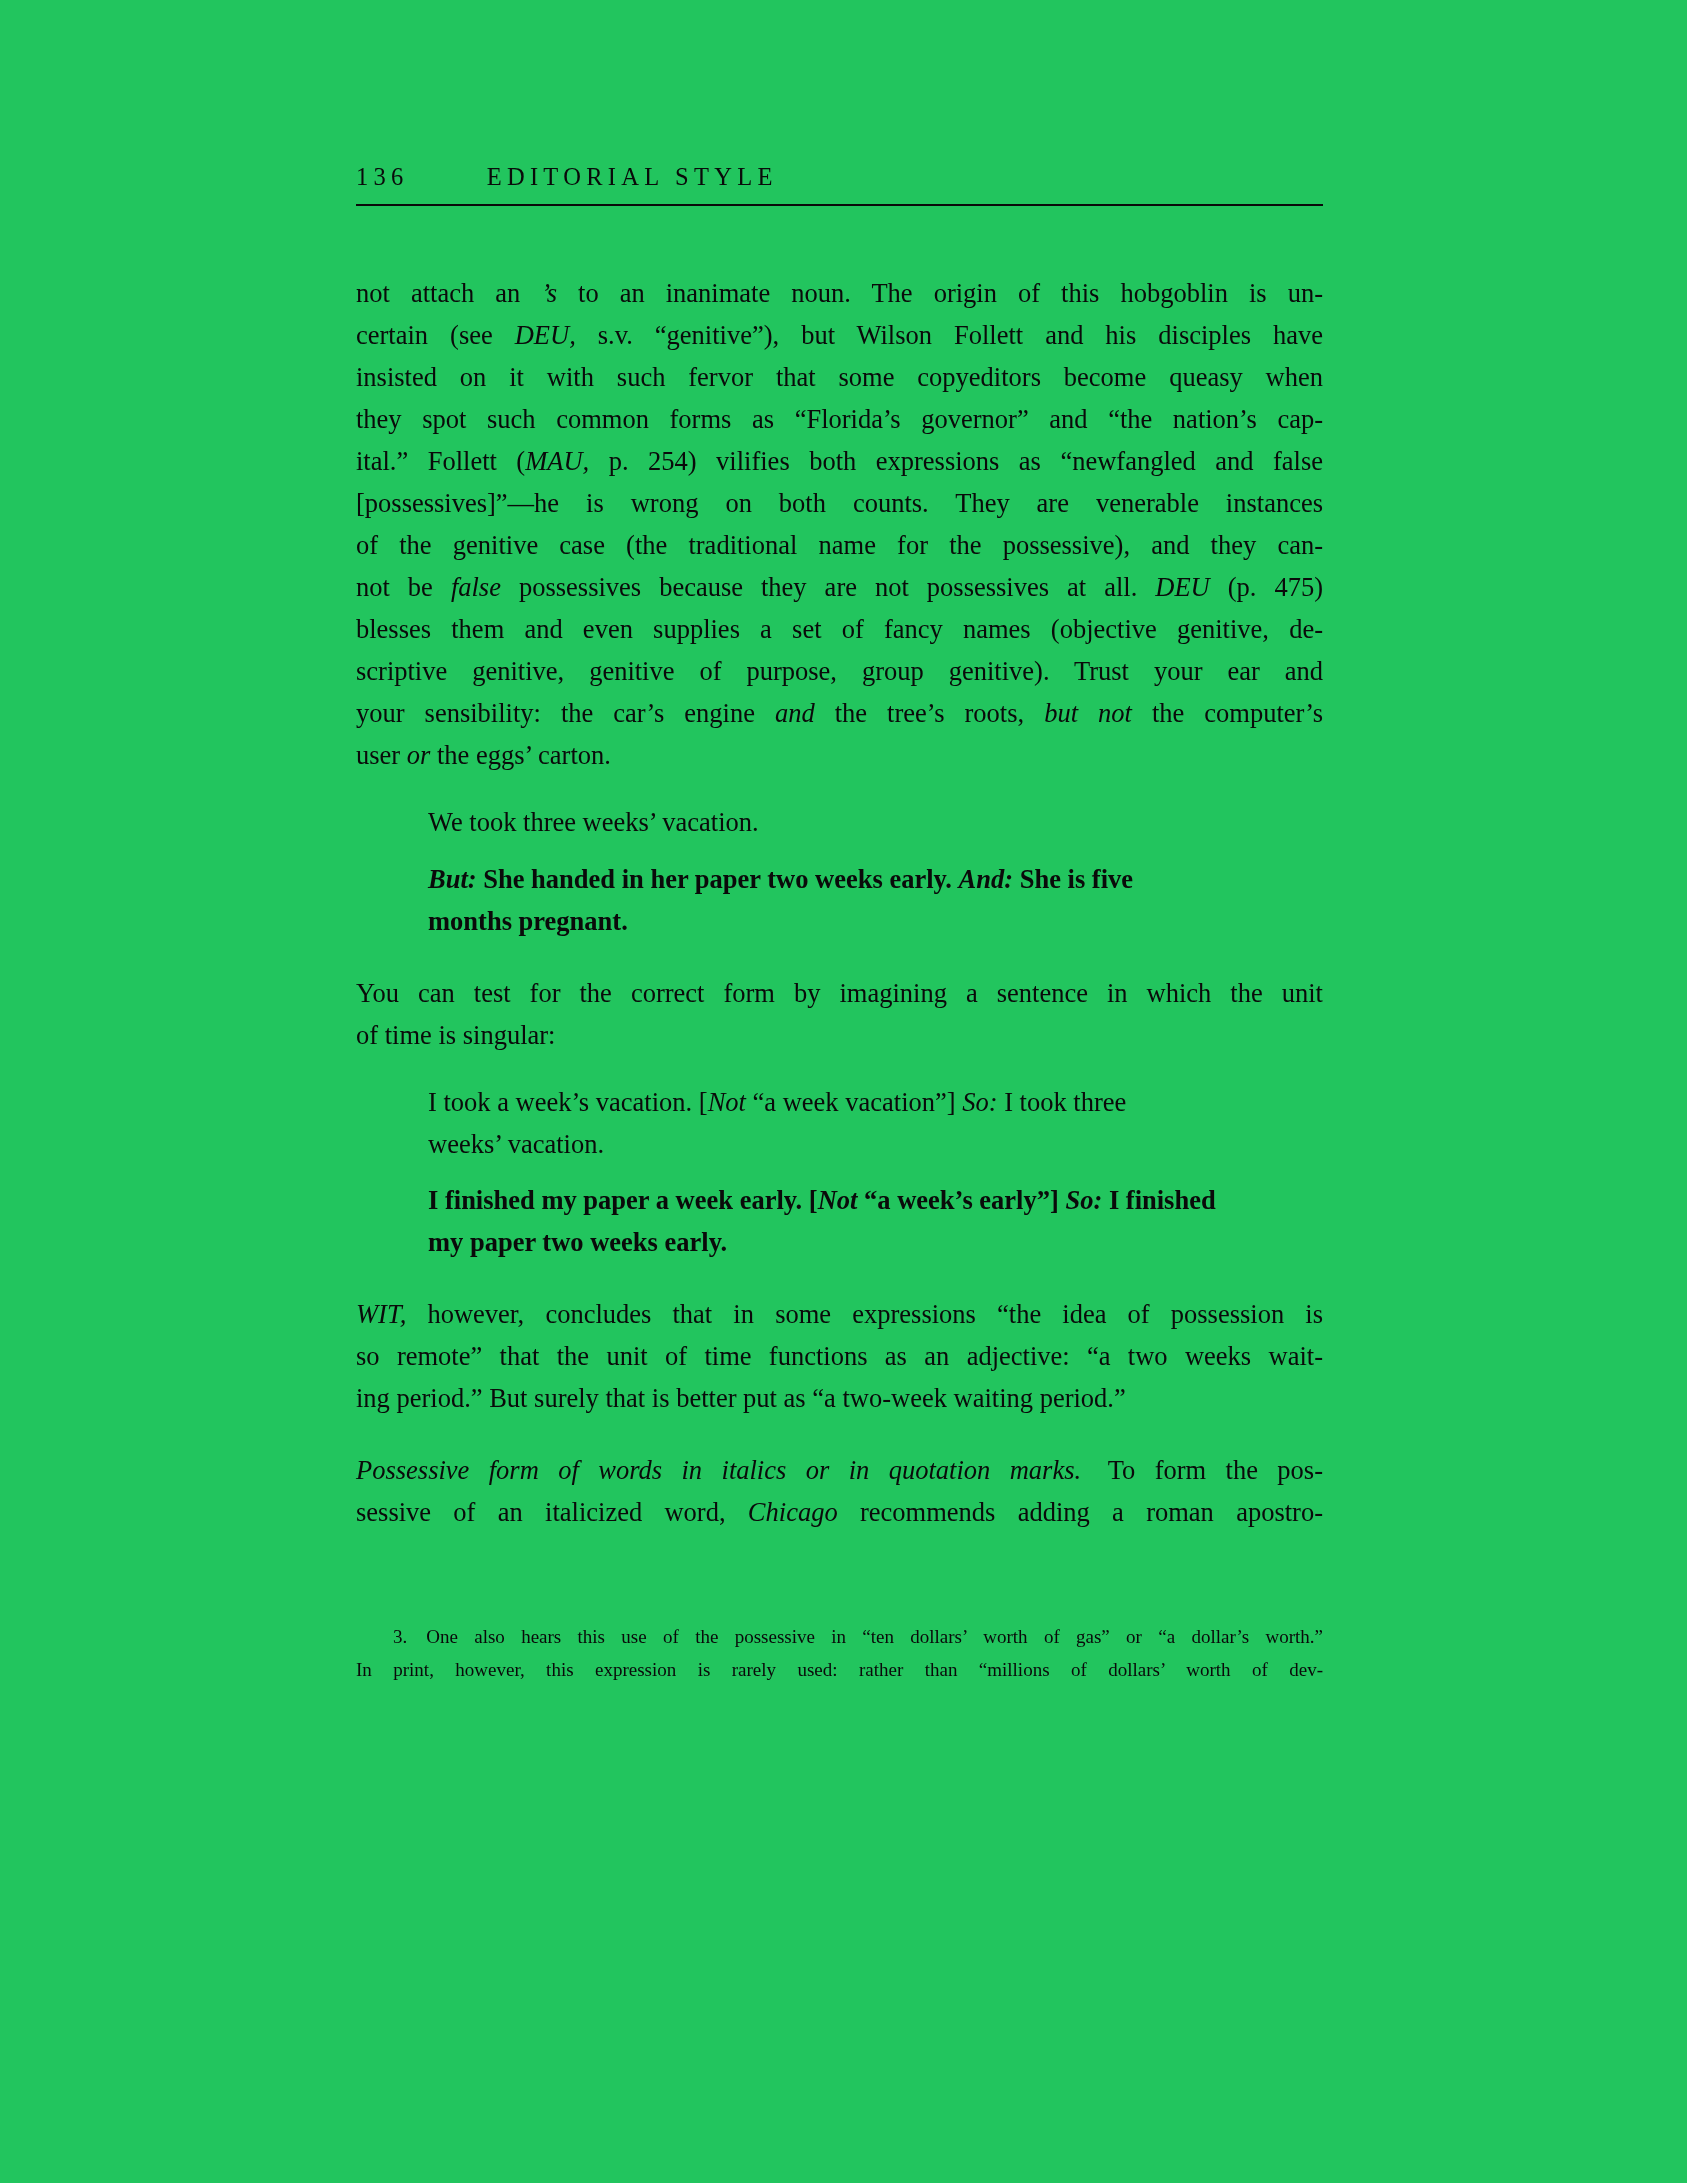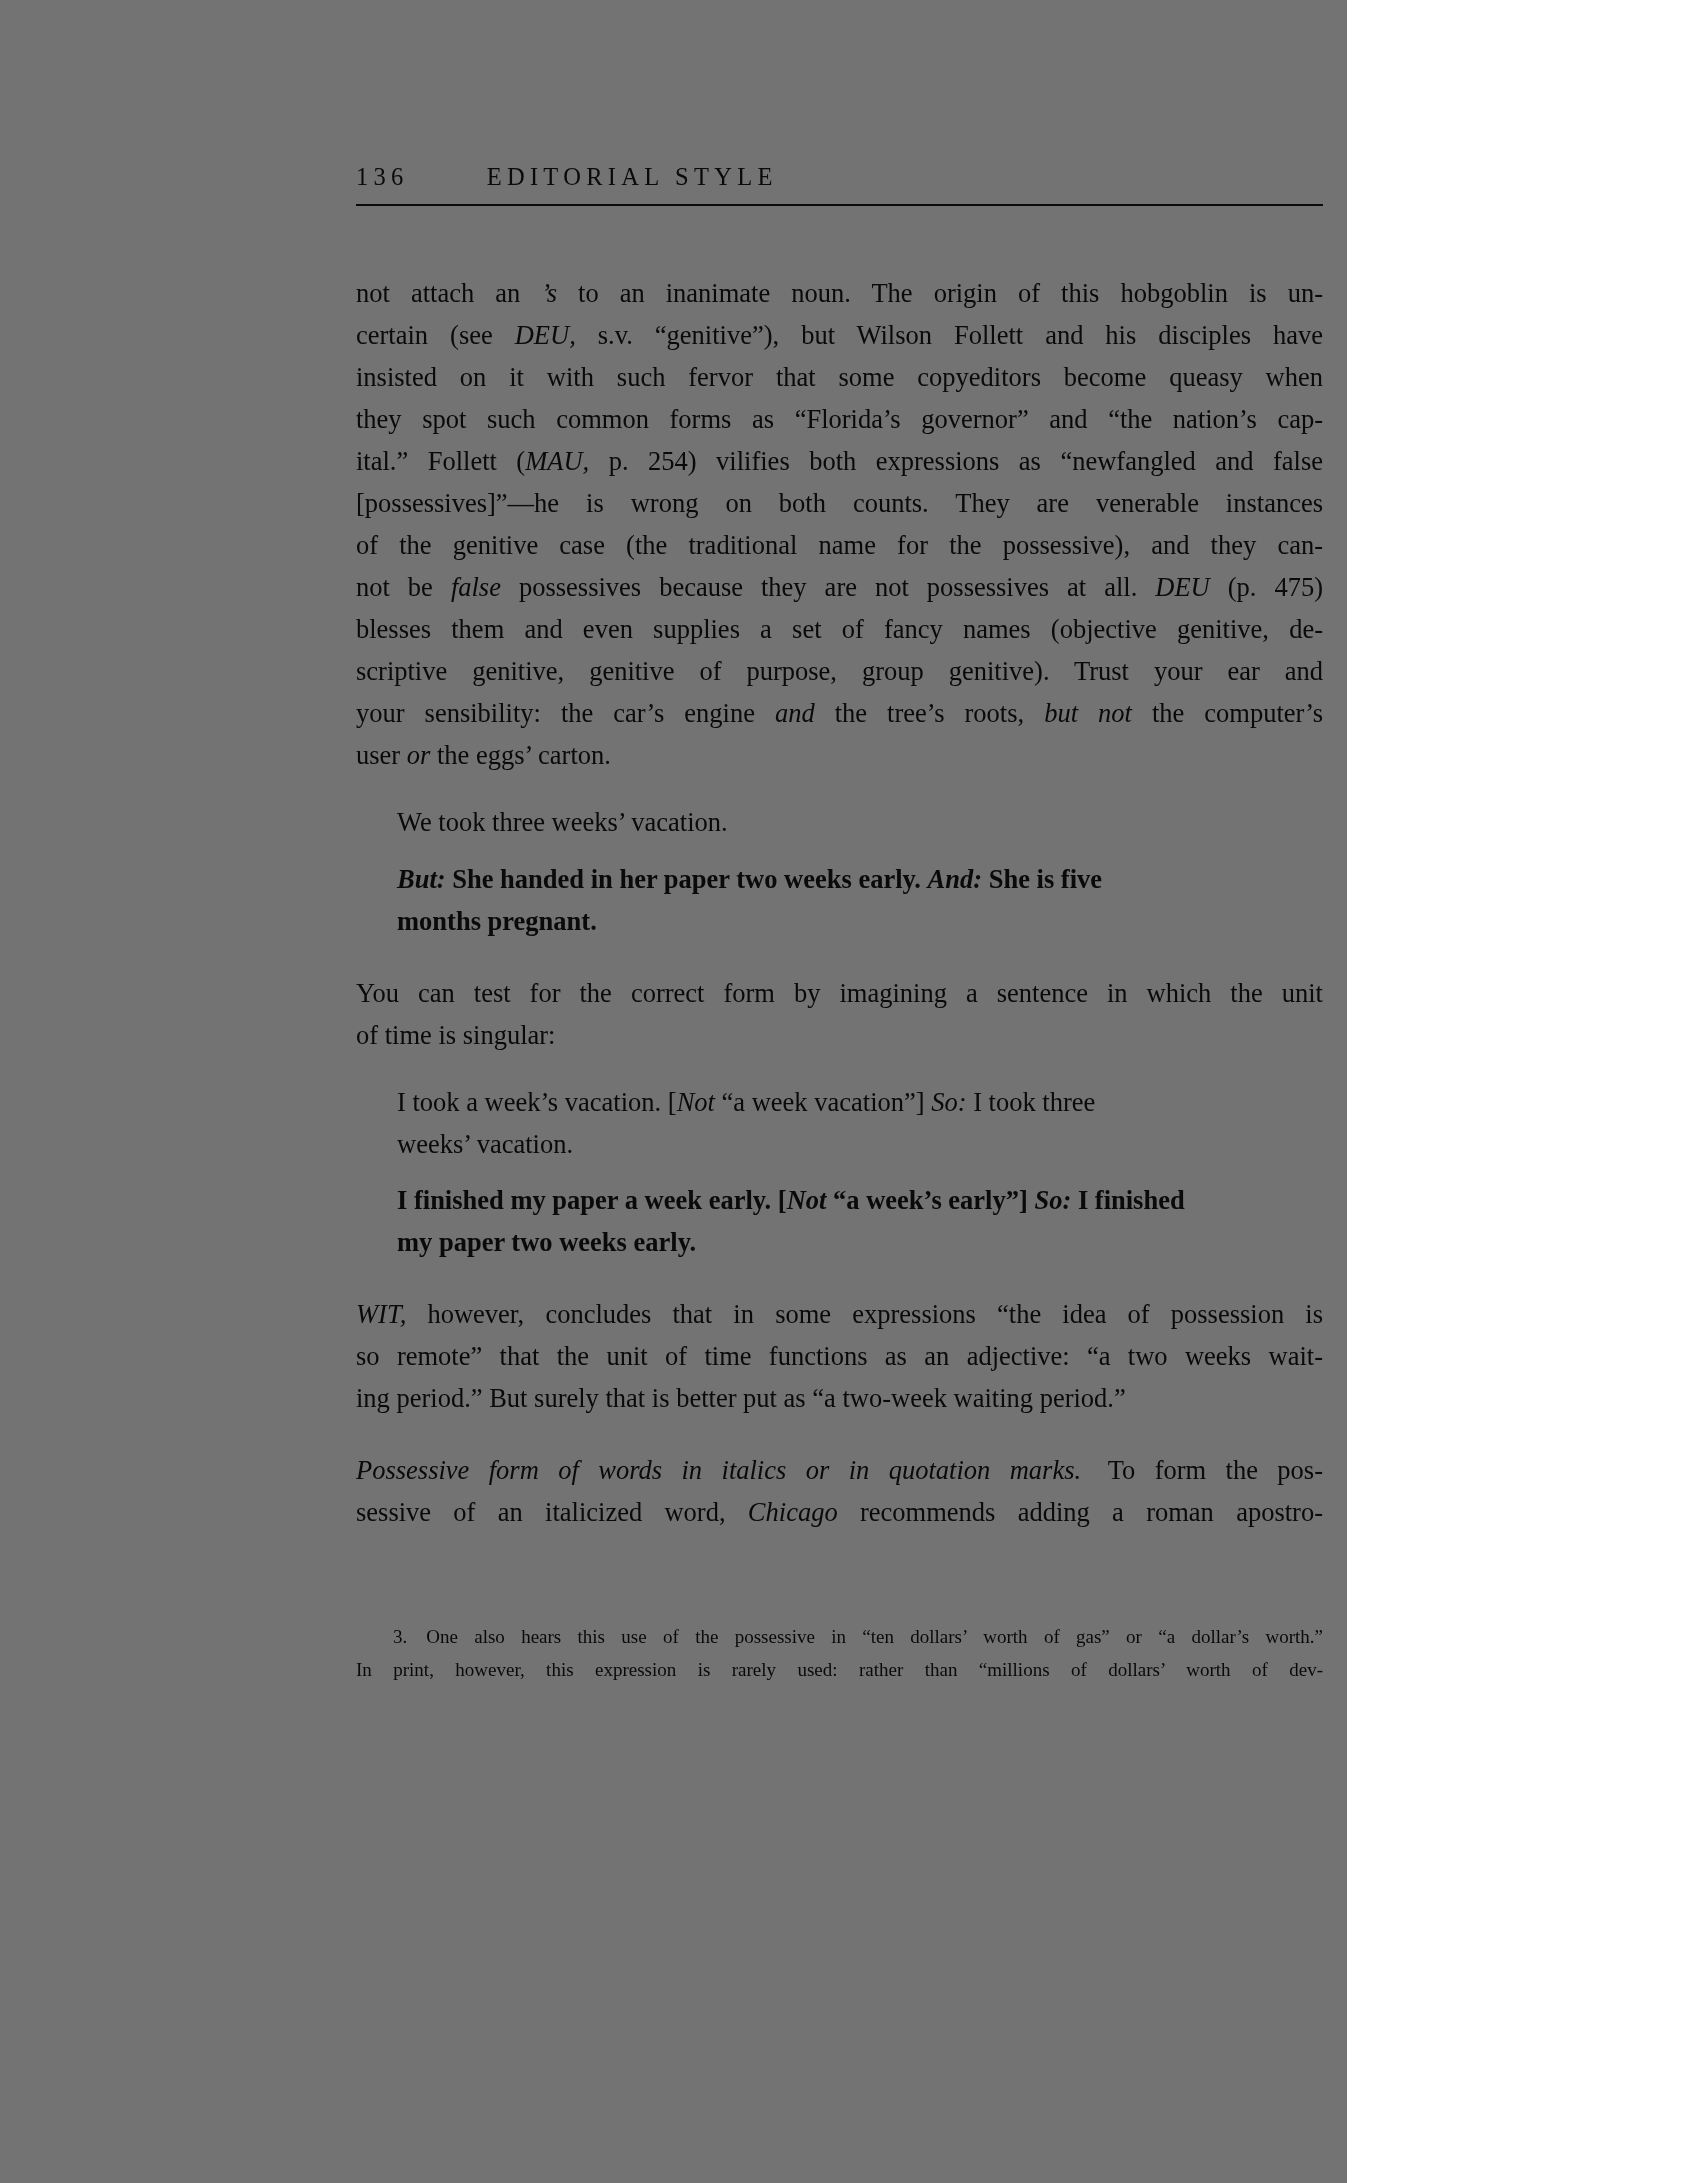--- a/index.html
+++ b/index.html
@@ -1,20 +1,20 @@
 <!DOCTYPE html>
 <html style="font-size:10.6px"><head>
 <meta charset="utf-8">
 <style>
   html, body { margin: 0; padding: 0; background: #ffffff; }
   .page {
     position: relative;
-    width: 1347px;
+    width: 1687px;
     height: 2183px;
-    background: #737373;
+    background: #22c55e;
     font-family: "Liberation Serif", serif;
     color: #0a0a0a;
     overflow: hidden;
   }
   .text-block {
     position: absolute;
     left: 356px;
     top: 159px;
     width: 967px;
   }
@@ -39,21 +39,21 @@
   }
   .sec { margin-top: 30px; }
   main .sec:first-child { margin-top: 7px; }
   .line {
     text-align: justify;
     text-align-last: justify;
   }
   .line.no-j { text-align-last: left; }
   .example { margin-left: 41px; margin-top: 25px; }
   .example + .example { margin-top: 14.6px; font-weight: bold; }
-  .example .line { text-align: right; text-align-last: left; }
+  .example .line { text-align: right; text-align-last: left; margin-left: 31px; }
   .footnote {
     margin-top: 87px;
     font-size: 19px;
     line-height: 33px;
   }
   .footnote .line:first-child { text-indent: 37px; }
   sup {
     font-size: 0.62em;
     vertical-align: baseline;
     position: relative;

